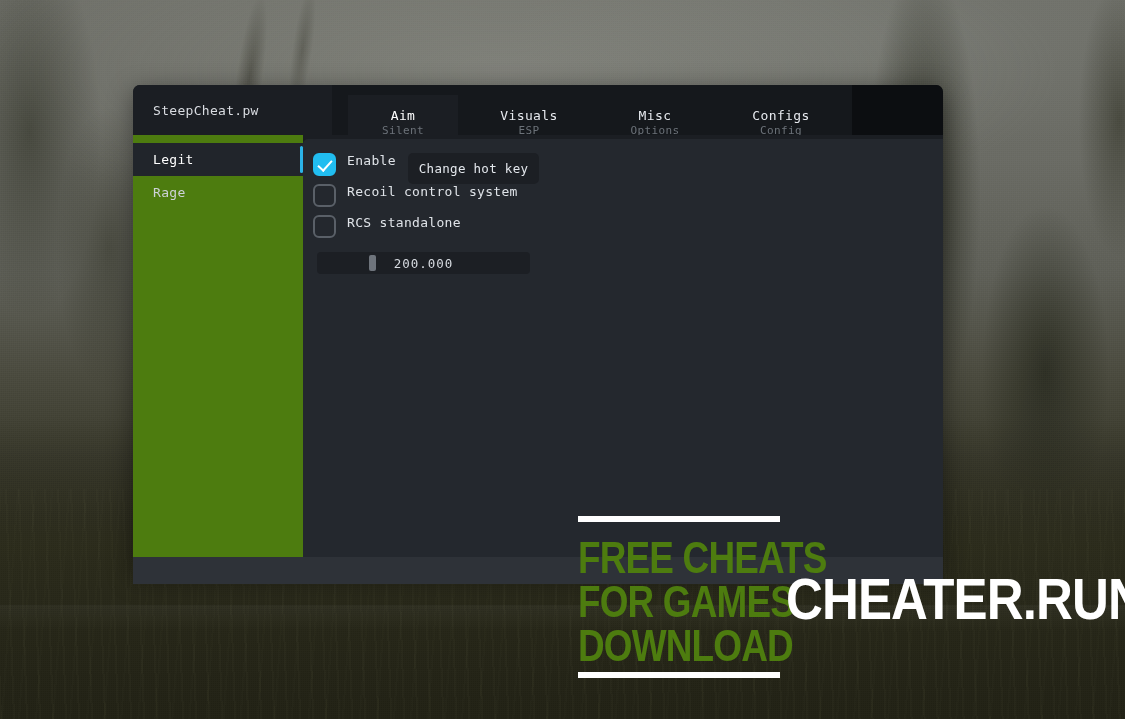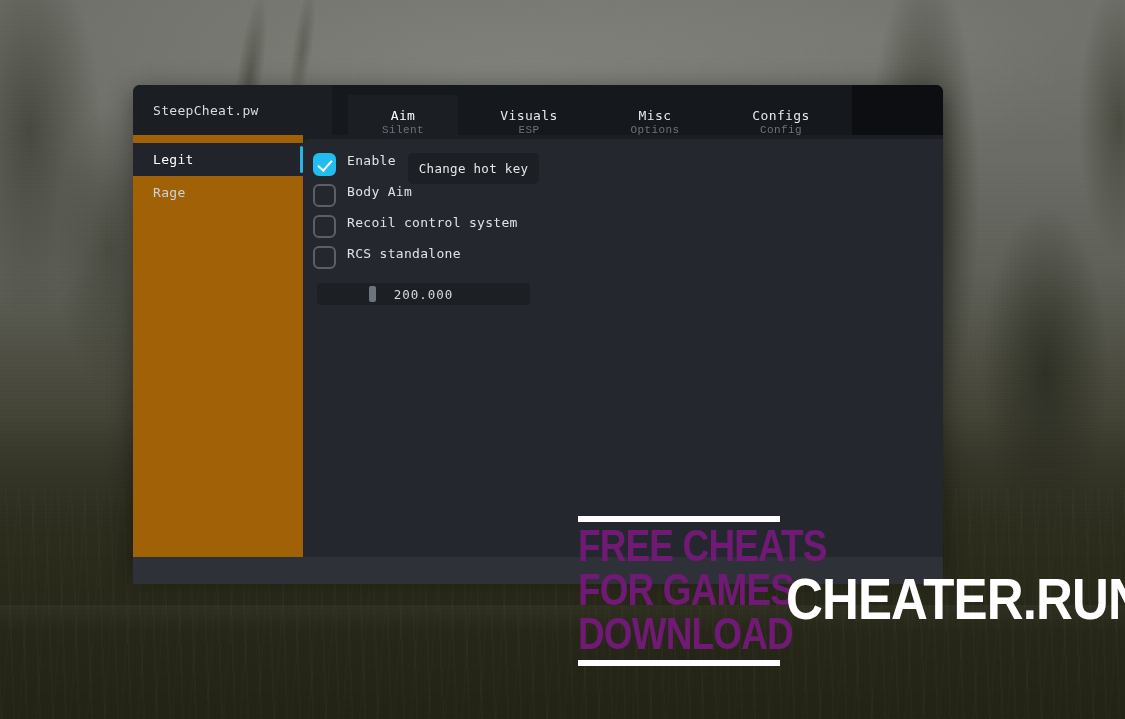--- a/index.html
+++ b/index.html
@@ -128,37 +128,36 @@
     display: block;
     color: #e6e9ee;
     font-size: 13px;
     letter-spacing: .4px;
   }
   .tab .t-sub {
     display: block;
     color: #6c7279;
     font-size: 11px;
     letter-spacing: .4px;
-    font-family: Liberation Mono, monospace;
   }
   .tab.active { background: #1b1e23; }
   .tab.active .t-main { color: #ffffff; }
   .topbar-filler { flex: 1; background: #0c0e11; }
 
   
   .wbody {
     position: relative;
     height: 437px;
     background: #1b1e23;
     display: flex;
   }
   .sidebar {
     width: 170px;
     padding-top: 8px;
-    background: #a16207;
+    background: #4d7c0f;
     flex: 0 0 170px;
   }
   .side-item {
     position: relative;
     height: 33px;
     display: flex;
     align-items: center;
     padding-left: 20px;
     color: #cdd2d8;
     font-size: 13px;
@@ -260,27 +259,27 @@
     left: 133px; top: 557px;
     width: 810px; height: 27px;
     background: #2e3238;
   }
 
   
   #wm-left {
     position: absolute;
     left: 578px; top: 516px;
     width: 202px;
-    color: #701a75;
+    color: #4d7c0f;
     text-align: left;
     font-family: "Liberation Sans", sans-serif;
     font-weight: bold;
     border-top: 6px solid #ffffff;
     border-bottom: 6px solid #ffffff;
-    padding: 2px 0 4px;
+    padding: 14px 0 4px;
     line-height: .98;
   }
   #wm-left span {
     display: block;
     font-size: 45px;
     letter-spacing: -1px;
     transform: scaleX(.82);
     transform-origin: left center;
     white-space: nowrap;
   }
@@ -356,24 +355,20 @@
     </div>
 
     <div class="content">
 
       <div class="row">
         <div class="cbox on"></div>
         <span class="row-label">Enable</span>
         <button class="hotkey-btn">Change hot key</button>
       </div>
 
-      <div class="row">
-        <div class="cbox"></div>
-        <span class="row-label">Body Aim</span>
-      </div>
 
       <div class="row">
         <div class="cbox"></div>
         <span class="row-label">Recoil control system</span>
       </div>
 
       <div class="row">
         <div class="cbox"></div>
         <span class="row-label">RCS standalone</span>
       </div>

